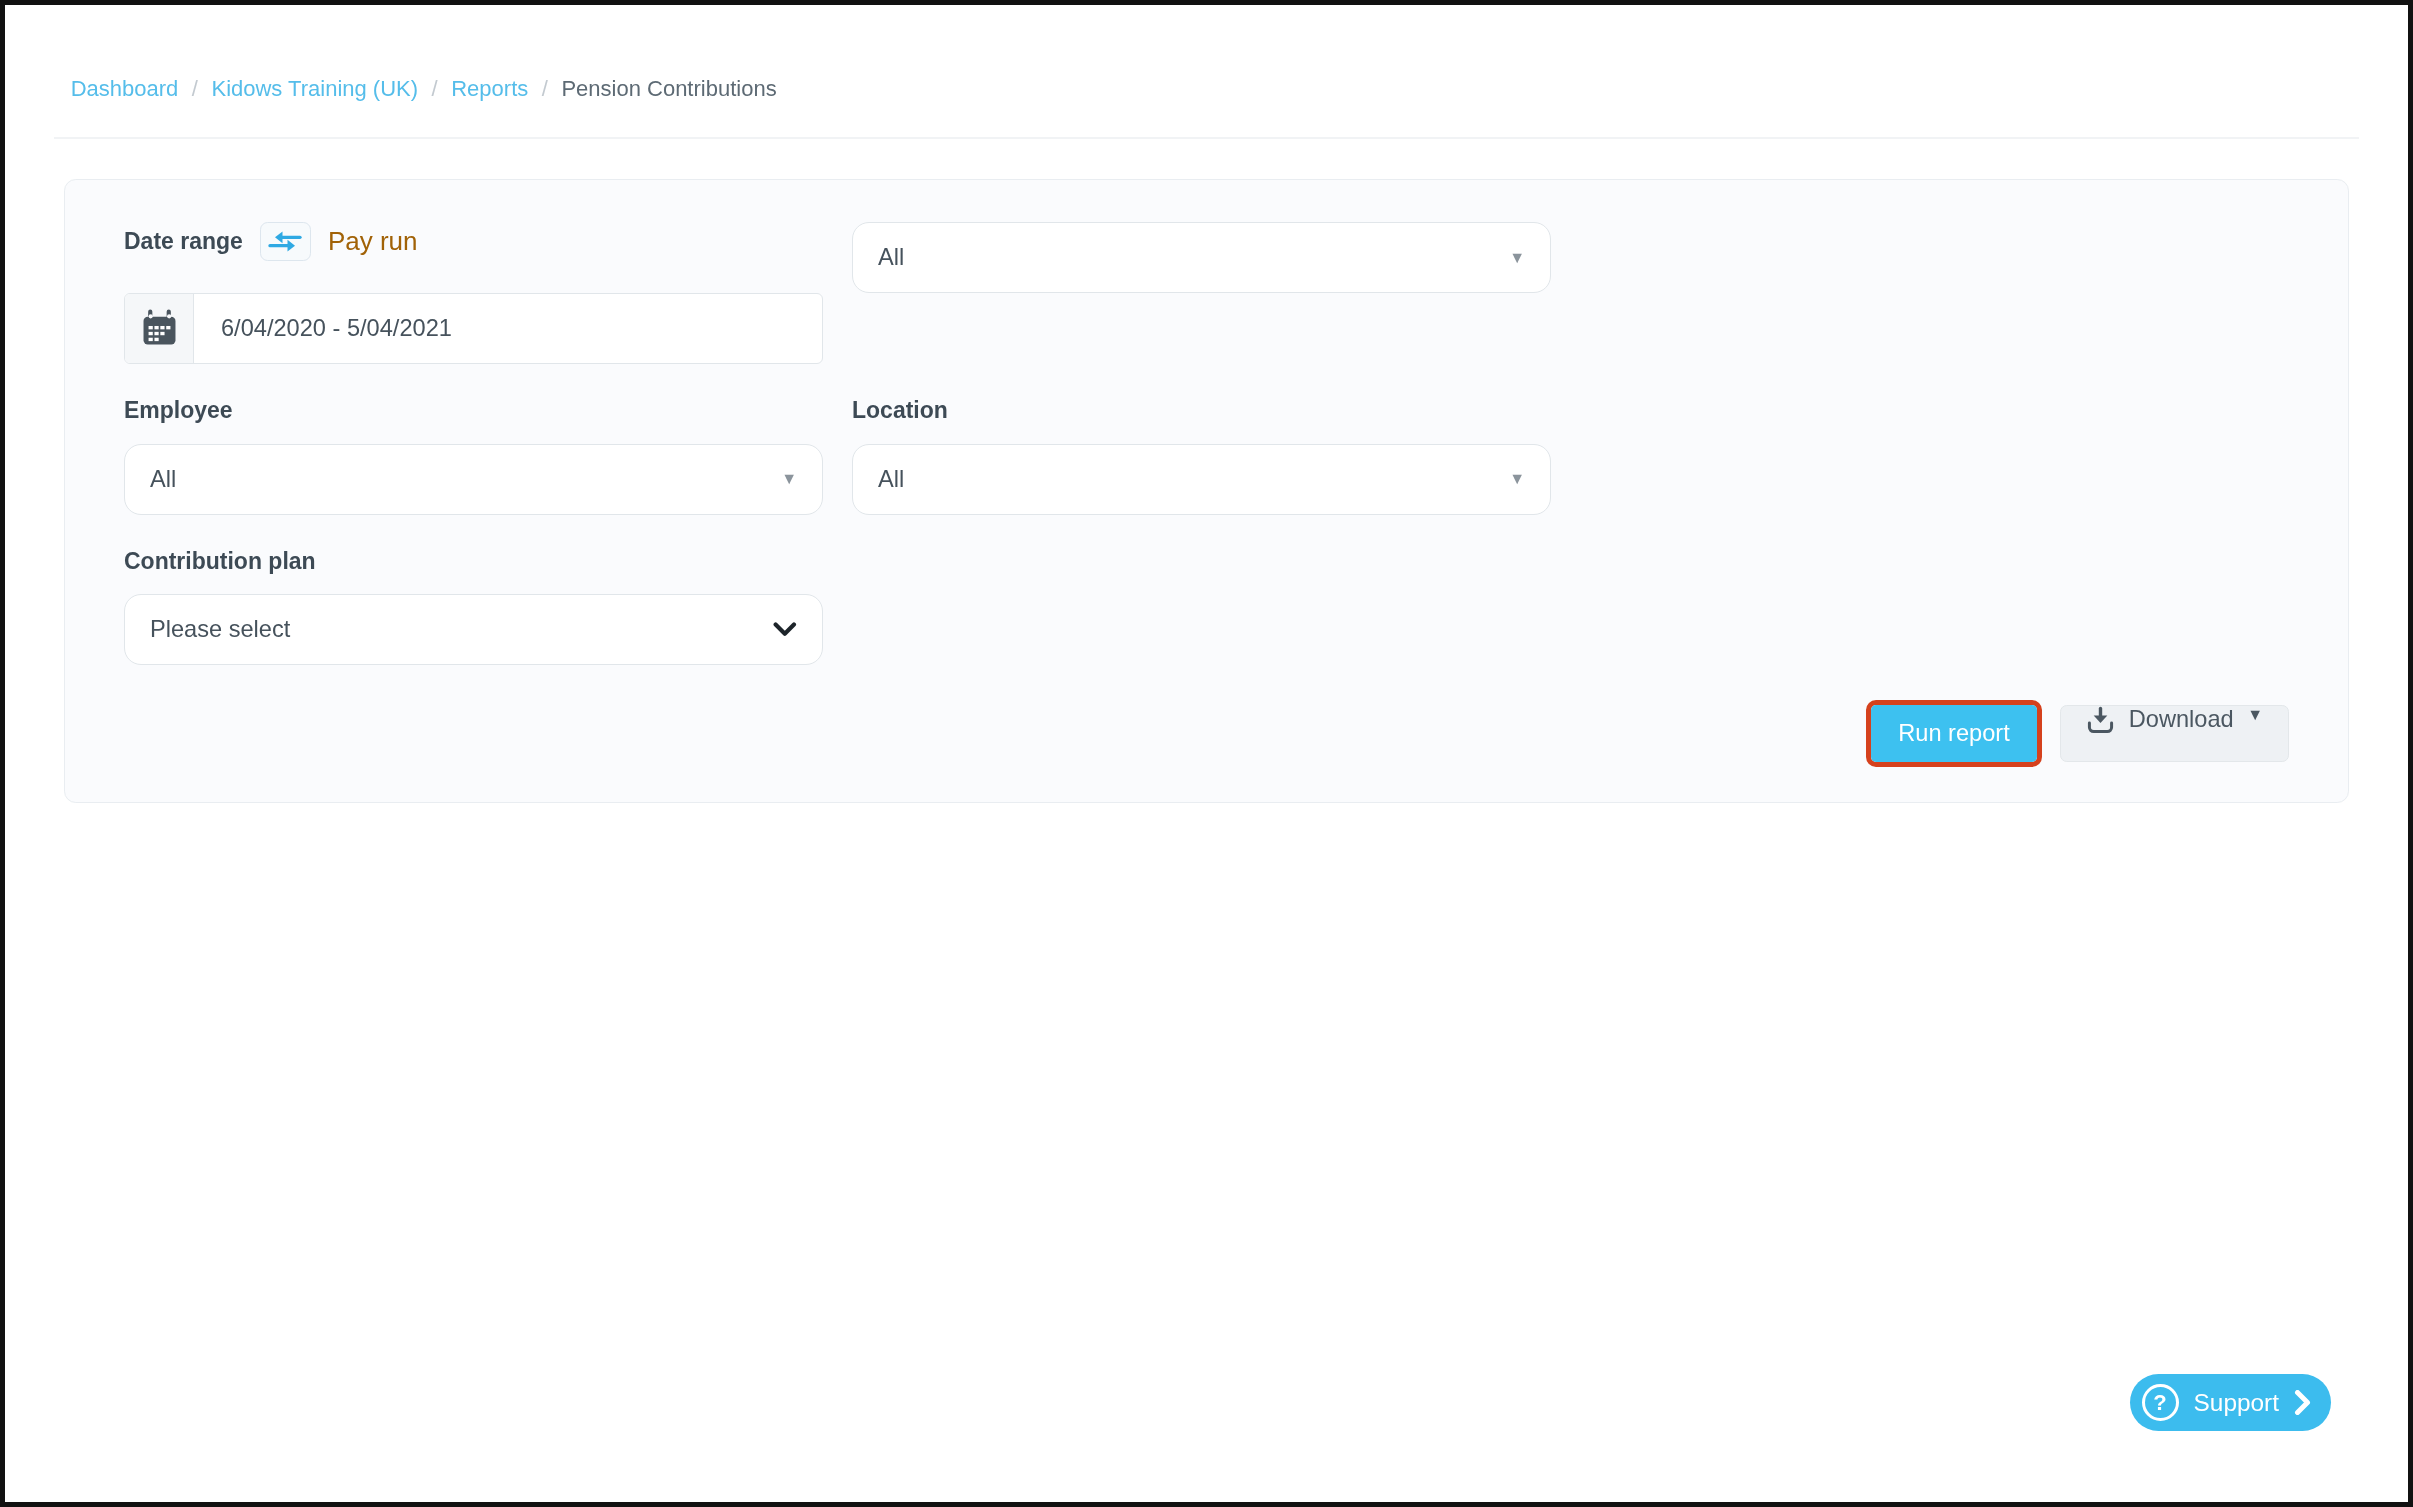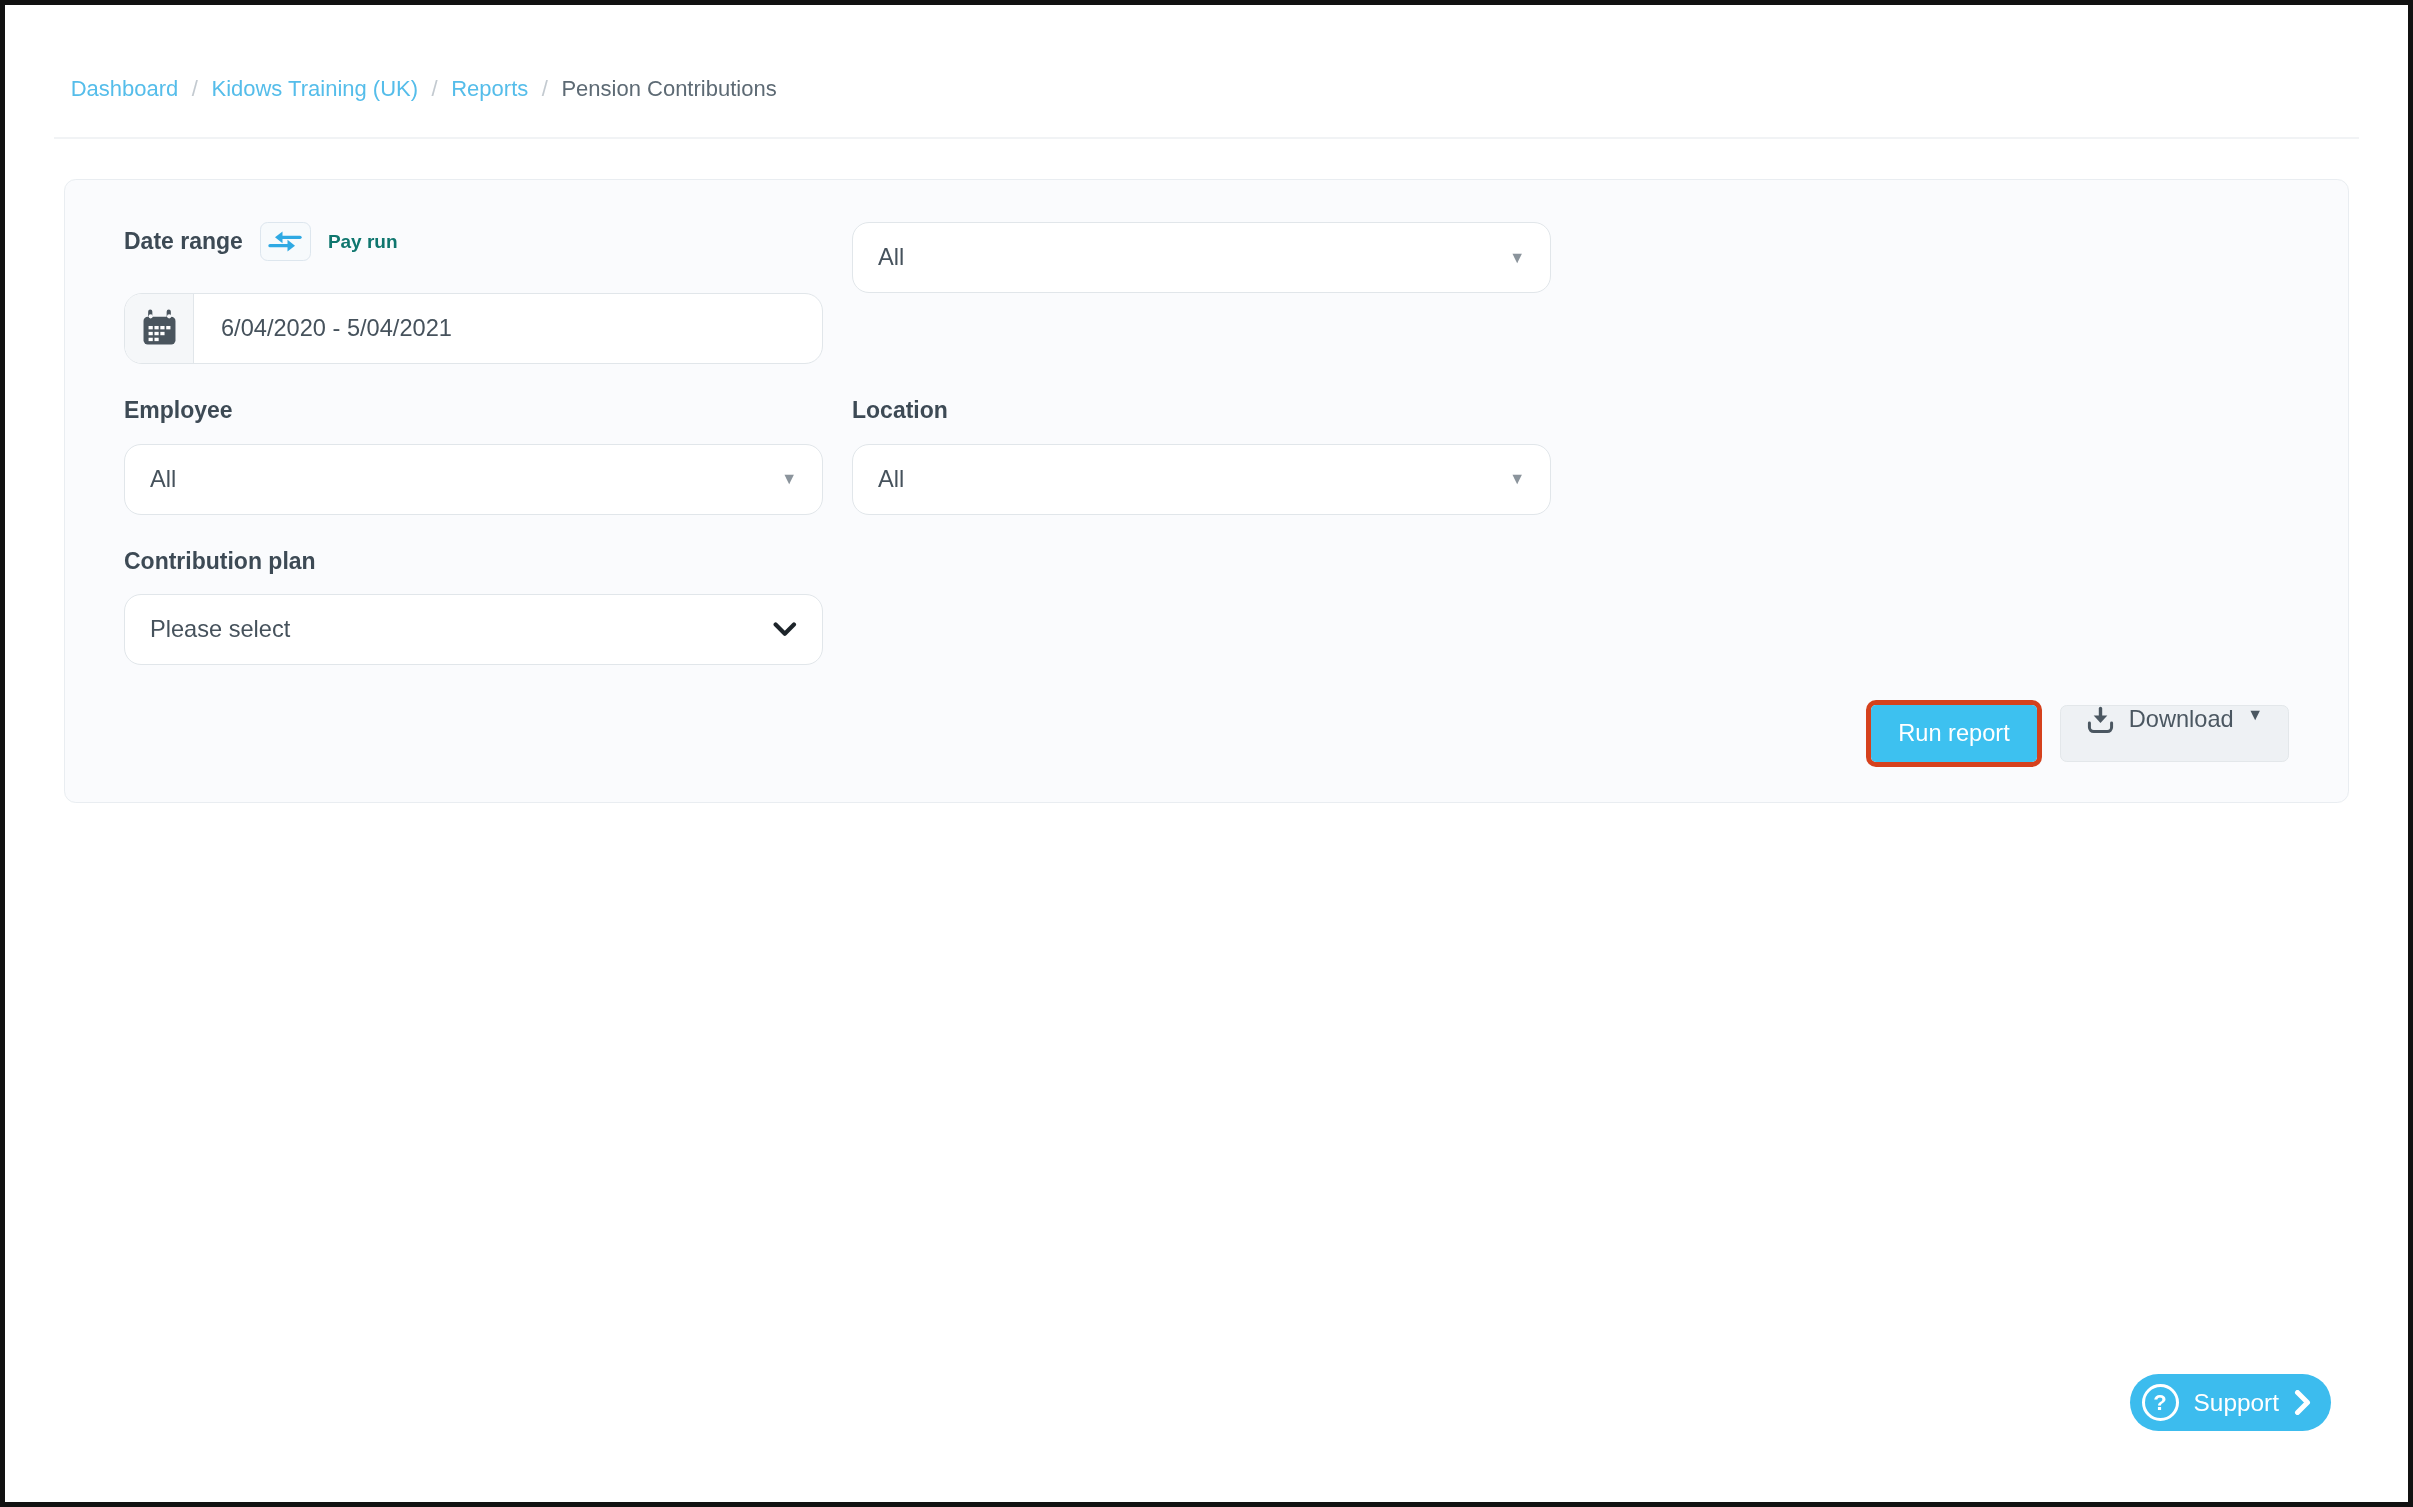--- a/index.html
+++ b/index.html
@@ -31,37 +31,37 @@
     margin-top:40px;
     background:#fafbfd;
     border:1.7px solid #e9edf1;
     border-radius:11.8px;
     padding:42px 59px 35px 59px;
   }
   .filter-grid { display:grid; grid-template-columns:699px 699px; column-gap:29px; }
   .field { margin-bottom:27px; }
   .field-label-row { display:flex; align-items:center; gap:17px; height:39px; margin-bottom:13.5px; }
   .field-label { font-size:23px; font-weight:700; color:#3d4a55; }
-  .field-label-muted { font-size:19px; font-weight:700; color:#0f766e; }
+  .field-label-muted { font-size:26px; font-weight:400; color:#a16207; }
 
   .swap-btn {
     width:51px; height:39px;
     background:#f7fafc;
     border:1.7px solid #dde6ee;
     border-radius:7.6px;
     display:flex; align-items:center; justify-content:center;
     cursor:pointer;
   }
 
   
   .input-group {
     display:flex; height:71px;
     background:#ffffff;
     border:1.7px solid #e1e6ea;
-    border-radius:18px;
+    border-radius:6px;
     overflow:hidden;
     margin-top:32px;
   }
   .input-addon {
     width:69px; flex:0 0 69px;
     background:#f5f7f9;
     border-right:1.7px solid #e1e6ea;
     display:flex; align-items:center; justify-content:center;
   }
   .text-input {

